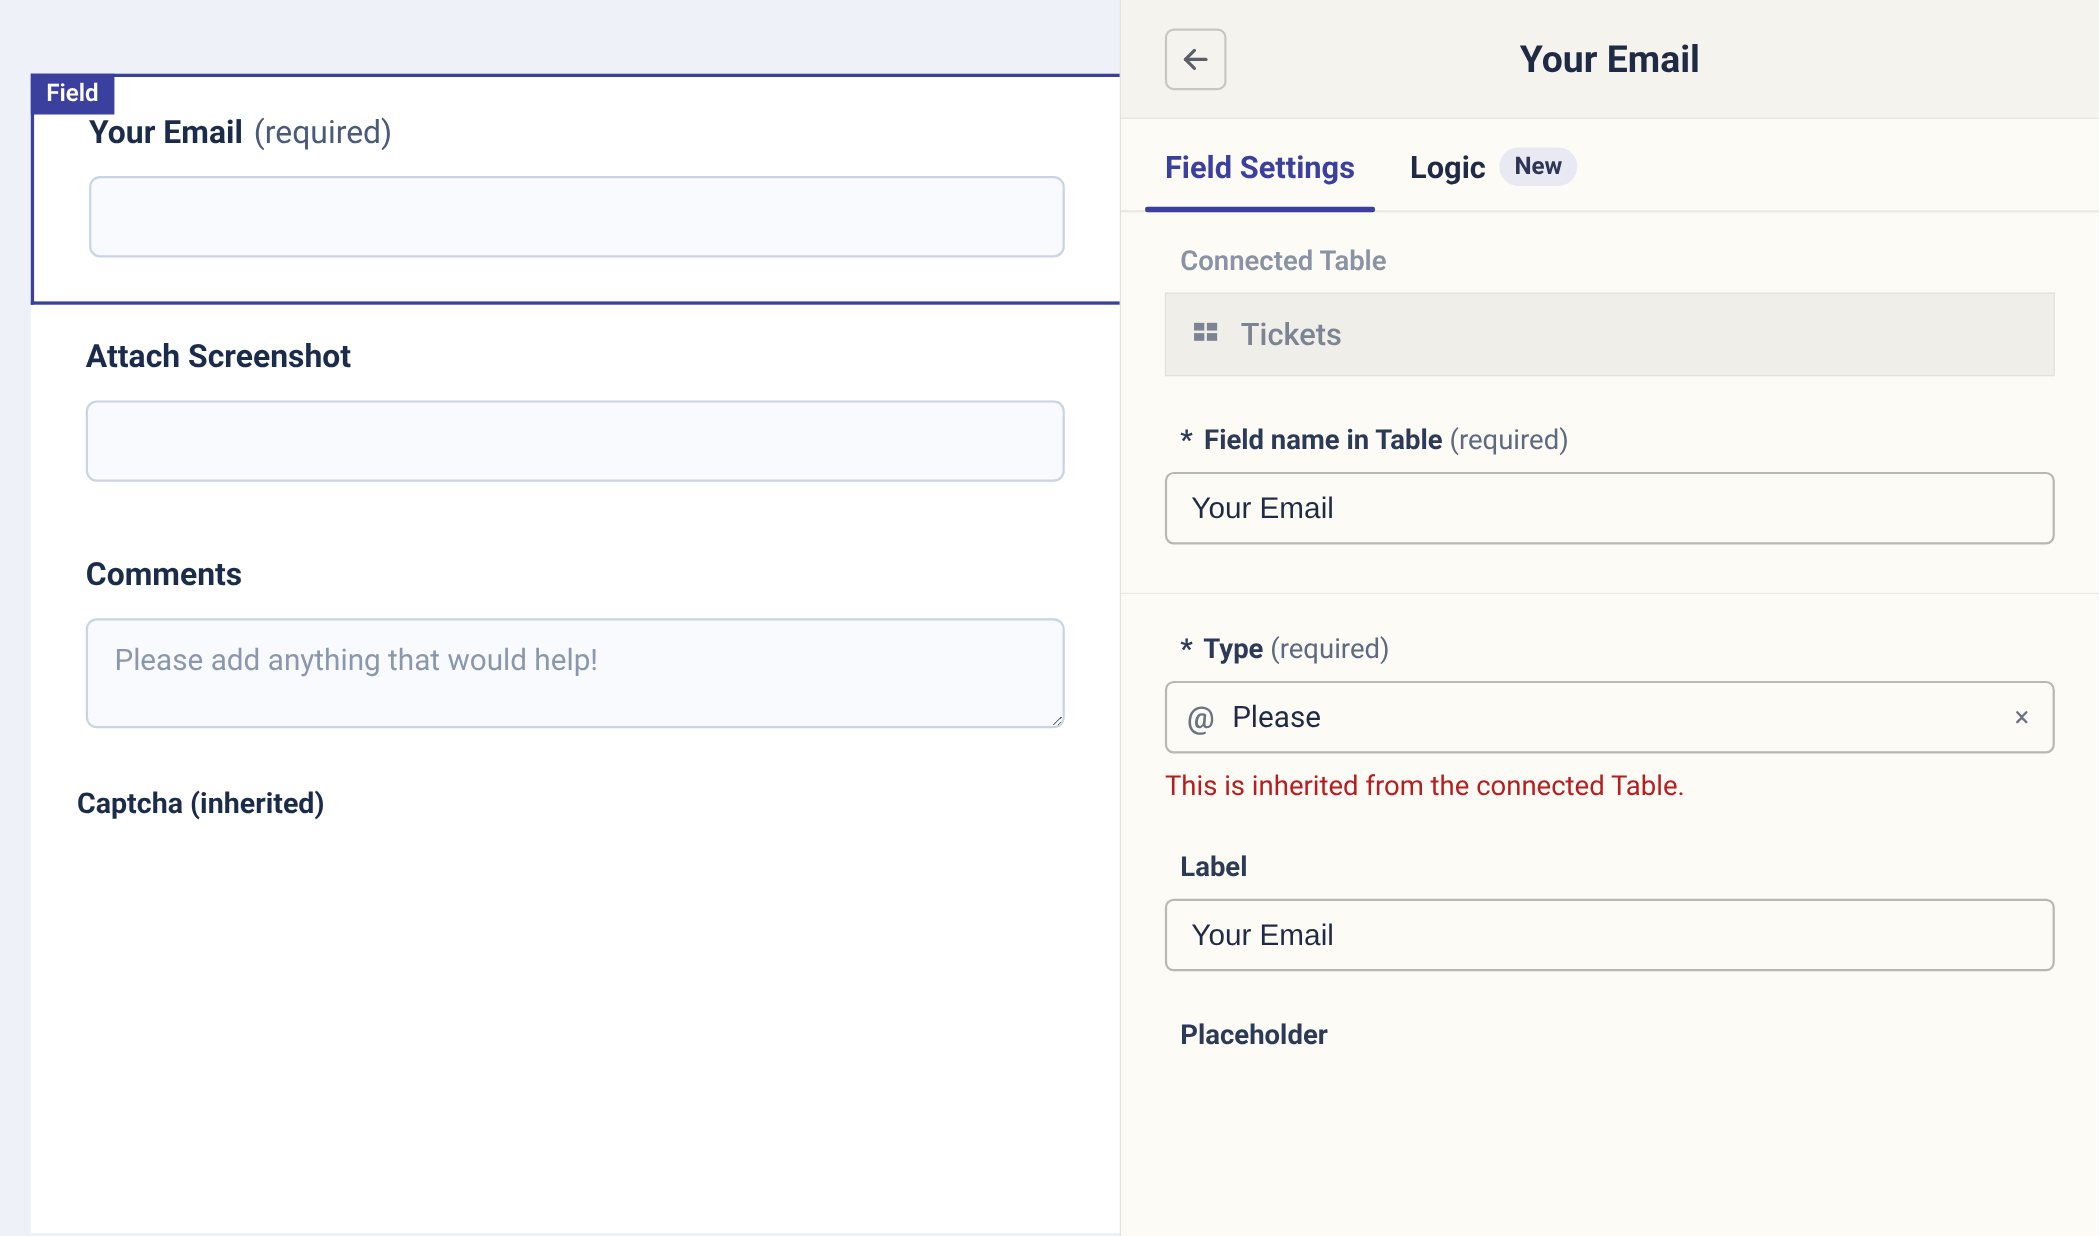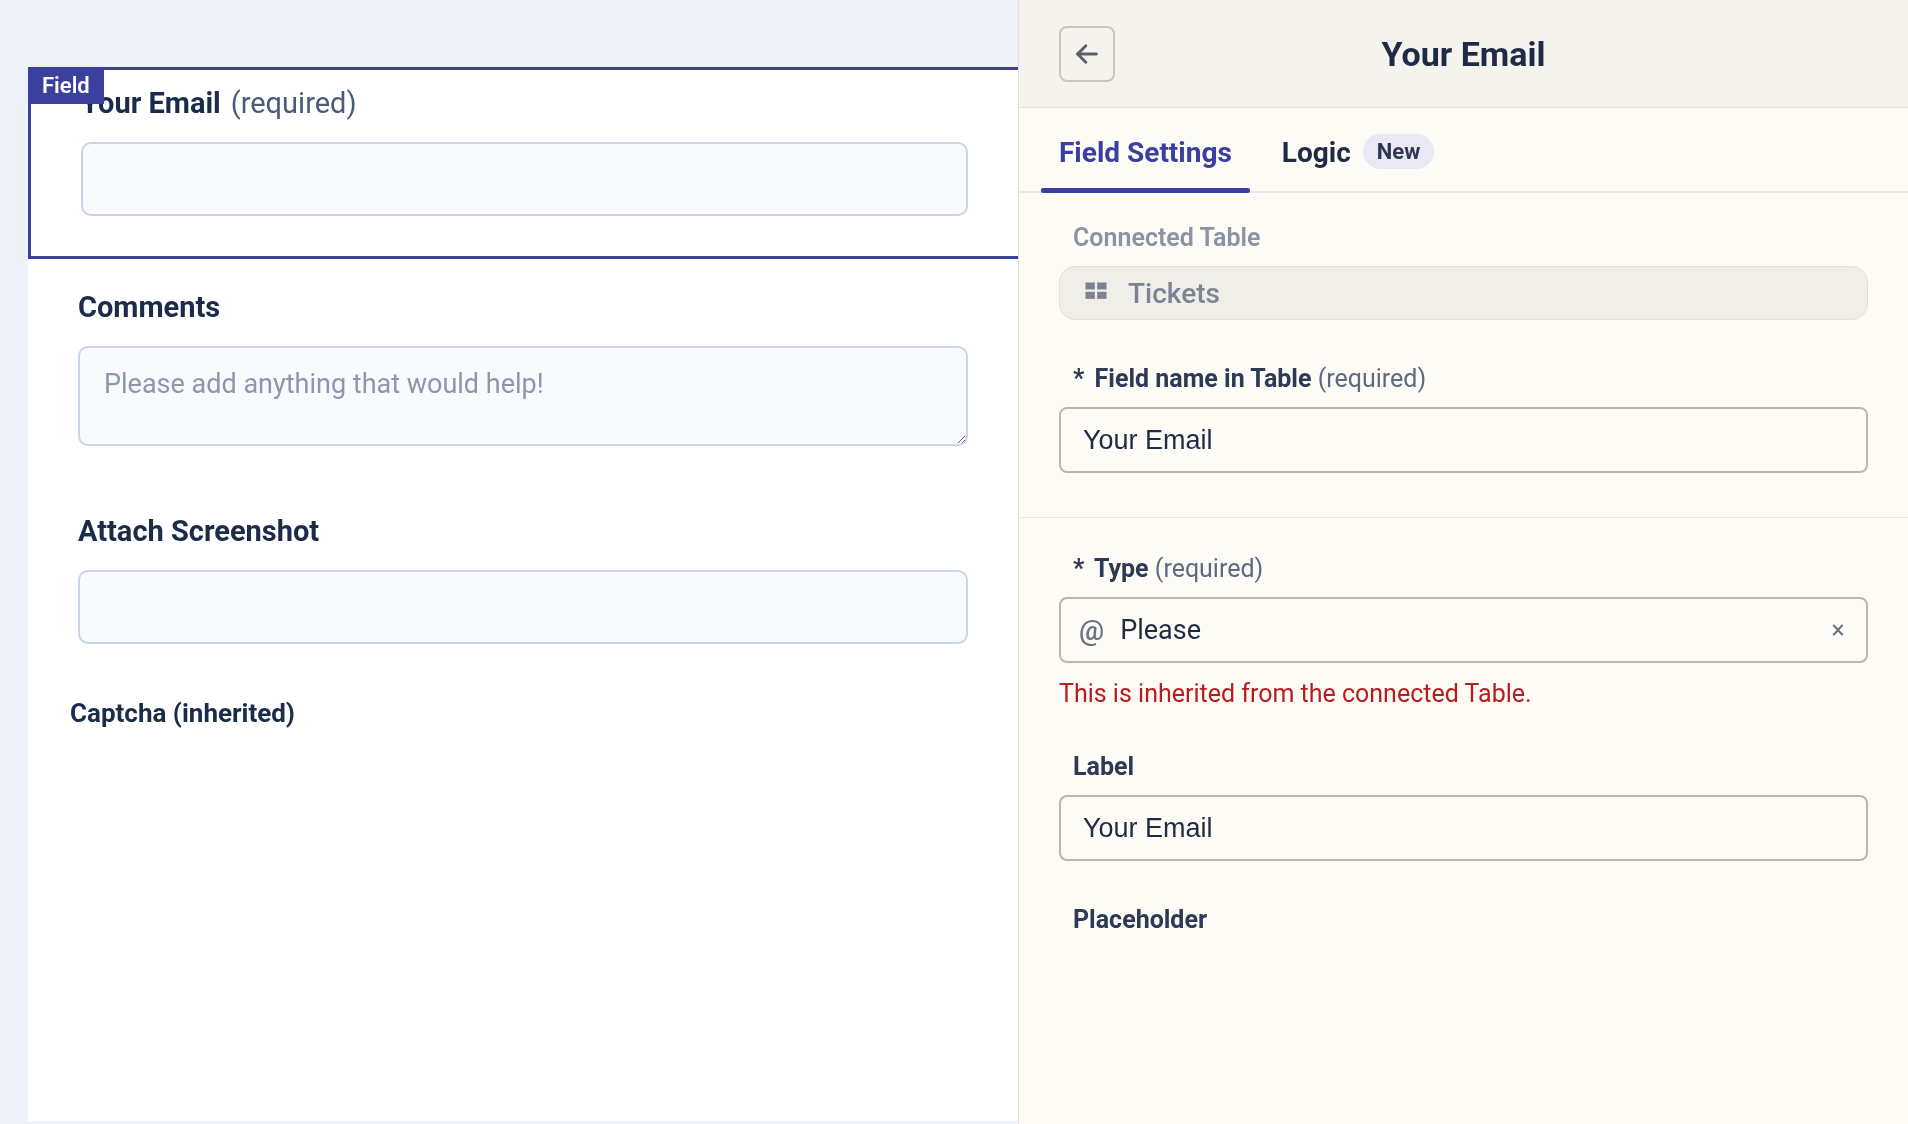--- a/index.html
+++ b/index.html
@@ -30,21 +30,21 @@
   }
   .field-block {
     padding: 34px 50px;
     position: relative;
   }
   .field-block.selected {
     border: 3px solid #3b3f9e;
     border-right: none;
     border-radius: 0;
     margin: -3px 0;
-    padding: 16px 50px 40px 50px;
+    padding: 34px 50px 40px 50px;
   }
   .field-tag {
     position: absolute;
     top: -3px;
     left: -3px;
     background: #3b3f9e;
     color: #fff;
     font-size: 22px;
     font-weight: 600;
     padding: 6px 14px;
@@ -194,22 +194,22 @@
     font-weight: 600;
   }
   .setting-label .req-mark { margin-right: 4px; }
   .setting-label .req-text {
     font-weight: 400;
     color: #5e6a80;
   }
   .readonly-box {
     background: #efeee8;
     border: 1px solid #e2e0d8;
-    border-radius: 16px;
-    height: 54px;
+    border-radius: 0;
+    height: 76px;
     display: flex;
     align-items: center;
     padding: 0 22px;
     gap: 18px;
     color: #7c8494;
     font-size: 28px;
     font-weight: 500;
   }
   .readonly-box svg { width: 28px; height: 28px; fill: #7c8494; }
   .setting-input {
@@ -273,27 +273,27 @@
 
       <div class="field-block selected">
         <div class="field-tag">Field</div>
         <span class="field-label">Your Email</span>
         <span class="field-required">(required)</span>
         <input type="text" class="field-input" placeholder="" style="">
       </div>
 
 
       <div class="field-block">
+        <span class="field-label">Attach Screenshot</span>
+        <input type="text" class="field-input" placeholder="" style="">
+      </div>
+
+      <div class="field-block">
         <span class="field-label">Comments</span>
         <textarea class="field-textarea" placeholder="Please add anything that would help!" style=""></textarea>
-      </div>
-
-      <div class="field-block">
-        <span class="field-label">Attach Screenshot</span>
-        <input type="text" class="field-input" placeholder="" style="">
       </div>
 
       <div class="captcha-block">
         <span class="captcha-label">Captcha (inherited)</span>
       </div>
 
     </div>
   </div>
 
   <div class="panel">

